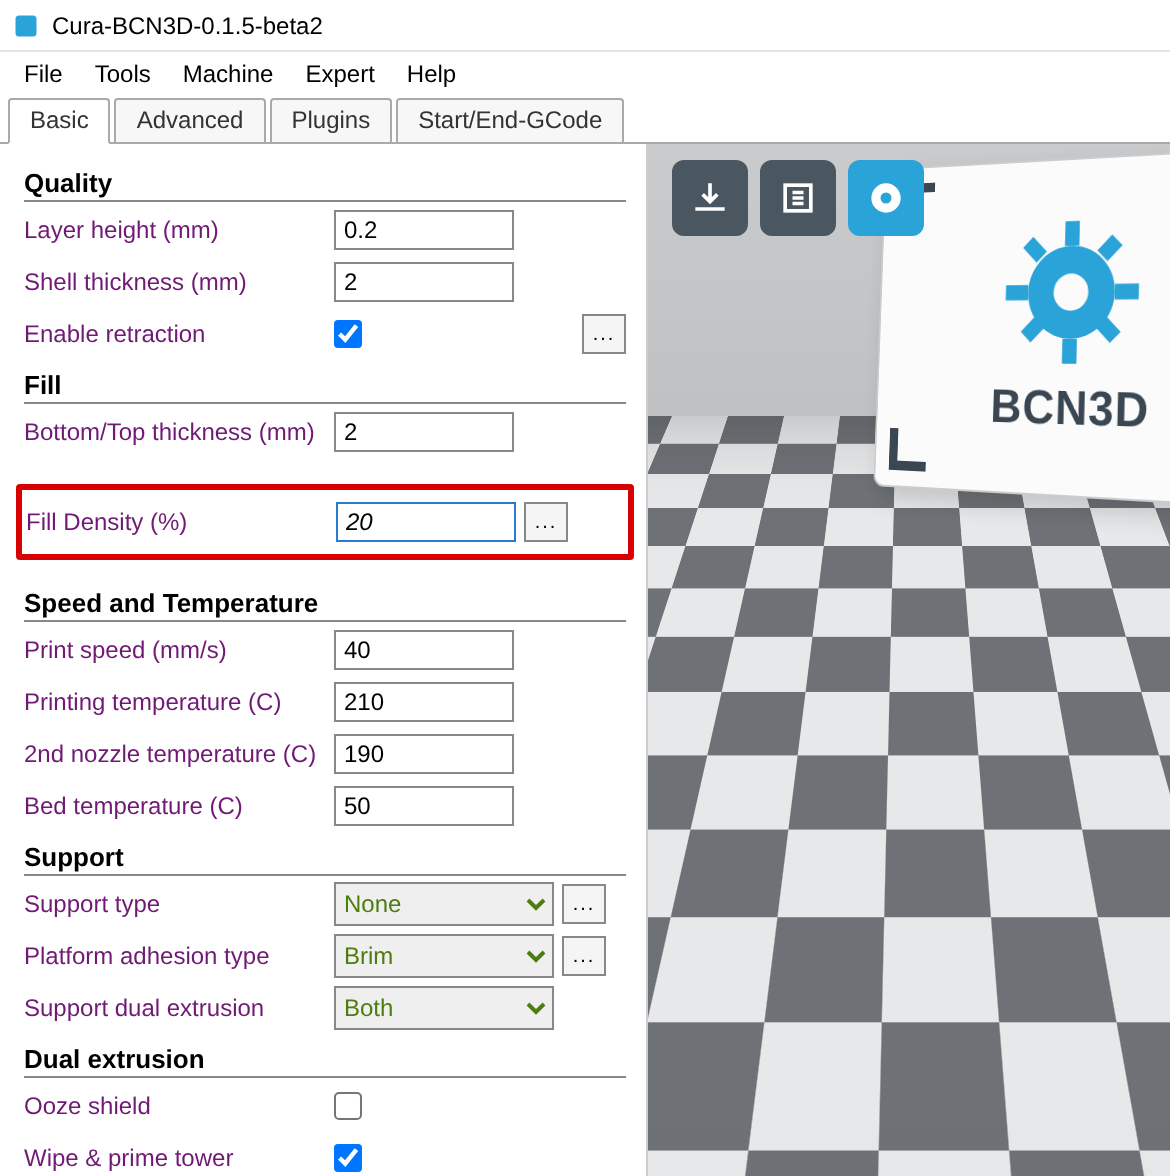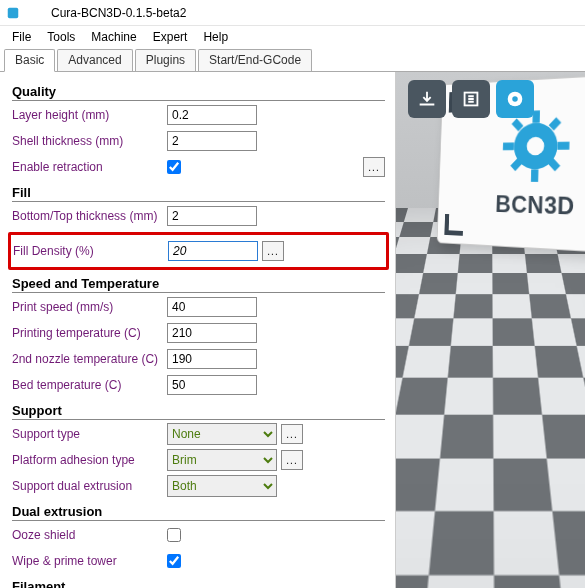--- a/index.html
+++ b/index.html
@@ -1,54 +1,54 @@
 <!DOCTYPE html>
 <html><head>
 <meta charset="utf-8">
 <style>
 * { box-sizing: border-box; margin: 0; padding: 0; font-family: "Segoe UI", Tahoma, sans-serif; font-size: 12px; }
 body { width: 585px; height: 588px; overflow: hidden; background: #fff; }
 
 
-.titlebar { height: 26px; display: flex; align-items: center; padding: 0 6px; background: #fff; border-bottom: 1px solid #e5e5e5; gap: 25px; }
+.titlebar { height: 26px; display: flex; align-items: center; padding: 0 6px; background: #fff; border-bottom: 1px solid #e5e5e5; }
 .titlebar .app-icon { width: 14px; height: 14px; margin-right: 6px; }
 .titlebar .title { font-size: 12px; color: #000; }
 
 
 .menubar { height: 22px; display: flex; align-items: center; padding: 0 4px; background: #fff; }
 .menubar .menu-item { padding: 2px 8px; color: #000; cursor: default; }
 
 
 .tabbar { height: 24px; display: flex; align-items: flex-start; padding: 0 4px; border-bottom: 1px solid #aaa; }
 .tabbar .tab { padding: 3px 10px 4px; border: 1px solid #aaa; border-bottom: none; margin-right: 2px; background: #f7f7f7; border-top-left-radius: 2px; border-top-right-radius: 2px; color: #333; position: relative; bottom: -1px; }
 .tabbar .tab.active { background: #fff; border-bottom: 1px solid #fff; }
 
 
 .main { display: flex; height: calc(588px - 26px - 22px - 24px); }
-.panel { width: 396px; padding: 6px 10px 6px 12px; overflow-y: auto; border-right: 1px solid #ccc; position: relative; }
+.panel { width: 324px; padding: 6px 10px 6px 12px; overflow-y: auto; border-right: 1px solid #ccc; position: relative; }
 .panel::-webkit-scrollbar { width: 12px; }
 .panel::-webkit-scrollbar-track { background: #f0f0f0; }
 .panel::-webkit-scrollbar-thumb { background: #c8c8c8; }
 
 .viewport { flex: 1; position: relative; overflow: hidden; background: linear-gradient(#c9cbcd,#b9bbbd 40%,#b0b2b4); }
 
 
 .section-head { font-weight: bold; font-size: 13px; margin: 6px 0 2px; border-bottom: 1px solid #888; padding-bottom: 1px; }
 
 
 .row { display: flex; align-items: center; height: 24px; margin: 2px 0; }
 .row .label { width: 155px; color: #701a75; }
 .row .field { flex: 1; display: flex; align-items: center; gap: 4px; }
 .row input[type=text] { width: 90px; height: 20px; padding: 1px 4px; border: 1px solid #888; background: #fff; }
 .row select { width: 110px; height: 22px; border: 1px solid #888; background: #efefef; color: #4d7c0f; }
 .row input[type=checkbox] { width: 14px; height: 14px; }
 .mini-btn { width: 22px; height: 20px; border: 1px solid #888; background: #f5f5f5; display: flex; align-items: center; justify-content: center; font-size: 10px; letter-spacing: 1px; cursor: pointer; }
 
 
-.highlight { border: 3px solid #d80000; padding: 2px 2px; margin: 4px -4px; border-radius: 2px; }
+.highlight { border: 3px solid #d80000; padding: 2px 2px; margin: 14px -4px; border-radius: 2px; }
 
 
 .vp-toolbar { position: absolute; top: 8px; left: 12px; display: flex; gap: 6px; }
 .vp-btn { width: 38px; height: 38px; border-radius: 6px; background: #4a5660; display: flex; align-items: center; justify-content: center; color: #fff; }
 .vp-btn svg { width: 22px; height: 22px; }
 
 
 .logo-card { position: absolute; top: 6px; right: -60px; width: 220px; height: 170px; background: #fbfbfb; border: 1px solid #ccc; border-radius: 6px; transform: perspective(600px) rotateY(-22deg) rotateX(4deg); box-shadow: 4px 6px 12px rgba(0,0,0,.15); display: flex; flex-direction: column; align-items: center; justify-content: center; }
 .logo-card .gear { width: 78px; height: 78px; position: relative; display:flex; align-items:center; justify-content:center;}
 .logo-card .brand { font-weight: bold; font-size: 24px; color: #3a4651; margin-top: 6px; letter-spacing: 0.5px; }

